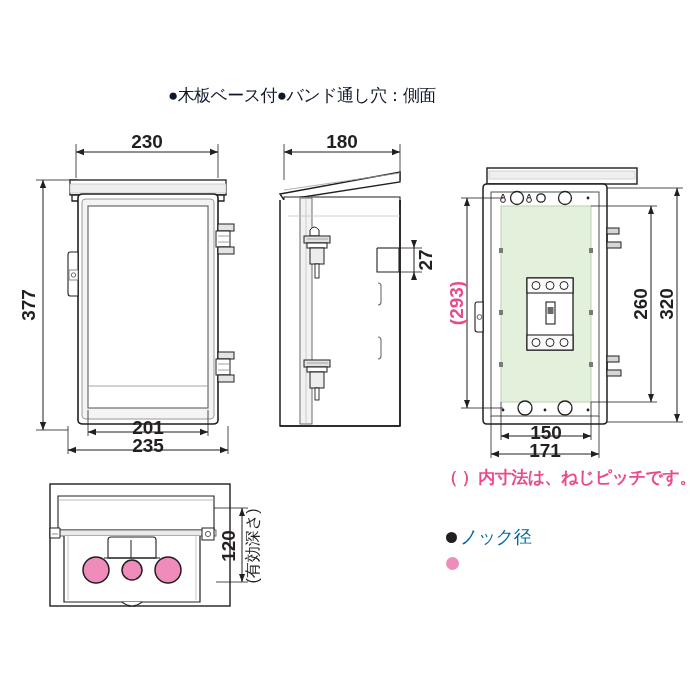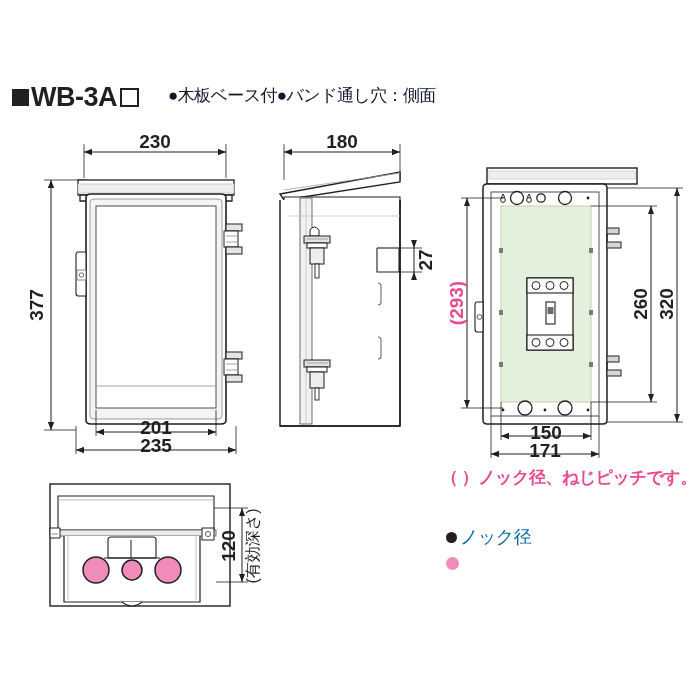--- a/index.html
+++ b/index.html
@@ -108,33 +108,28 @@
   .dimtxt-pink { font-family: "Liberation Sans", sans-serif; font-size: 19px; font-weight: bold; fill: #e8498f; }
   .jptxt { font-family: "Liberation Sans", sans-serif; font-size: 14px; fill: #231f20; }
 </style>
 </head>
 <body>
 
 <div id="page">
 
   <div id="header">
 
-    <div class="model-row">
-      <span class="sq-filled"></span>
-      <span class="model-name">WB-3A</span>
-      <span class="sq-open"></span>
-    </div>
 
     <div class="spec-lines">
       <div class="spec-line">●木板ベース付●バンド通し穴：側面</div>
     </div>
 
   </div>
 
-  <div class="view" style="left:16px; top:140px;">
+  <div class="view" style="left:8px; top:140px;">
     <svg width="265" height="330" viewBox="0 0 265 330">
       <g stroke="#231f20" fill="none" stroke-width="1.3">
 
         <line x1="68" y1="12" x2="210" y2="12" stroke-width="1"></line>
         <path d="M68,12 l8,-3.2 l0,6.4 z" fill="#231f20" stroke="none"></path>
         <path d="M210,12 l-8,-3.2 l0,6.4 z" fill="#231f20" stroke="none"></path>
         <line x1="68" y1="4" x2="68" y2="38" stroke-width="0.8"></line>
         <line x1="210" y1="4" x2="210" y2="38" stroke-width="0.8"></line>
 
         <line x1="35" y1="40" x2="35" y2="290" stroke-width="1"></line>
@@ -392,21 +387,21 @@
         <line x1="212" y1="30" x2="212" y2="104" stroke-width="1"></line>
         <path d="M212,30 l-3,8 l6,0 z" fill="#231f20" stroke="none"></path>
         <path d="M212,104 l-3,-8 l6,0 z" fill="#231f20" stroke="none"></path>
       </g>
 
       <text class="dimtxt" x="205" y="68" text-anchor="middle" transform="rotate(-90 205 68)">120</text>
       <text class="jptxt" x="228" y="68" text-anchor="middle" transform="rotate(-90 228 68)" style="font-size:16px;">(有効深さ)</text>
     </svg>
   </div>
 
-  <div id="pitch-note">（ ）ノック径、ねじピッチです。</div>
+  <div id="pitch-note">（ ）内寸法は、ねじピッチです。</div>
 
   <div id="knock-block">
     <div class="knock-line">
       <span class="bullet-dark"></span><span>ノック径</span>
     </div>
     <div class="knock-line">
       <span class="bullet-pink"></span>
     </div>
   </div>
 

